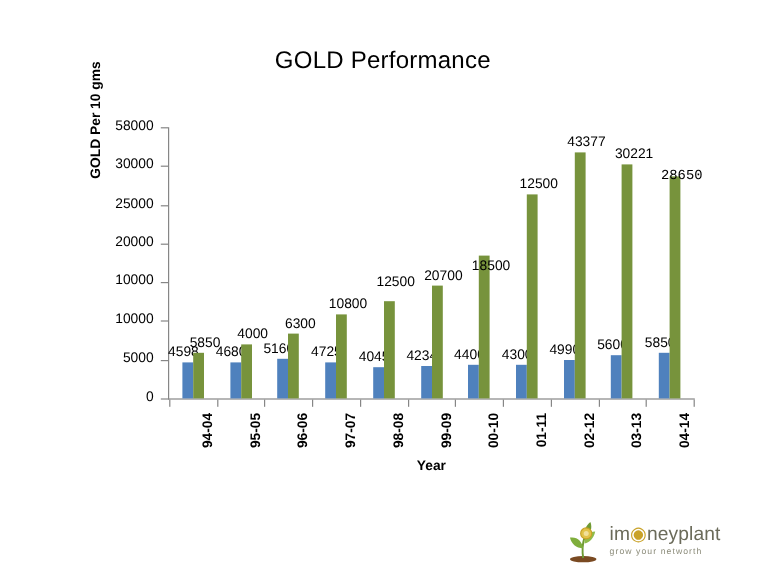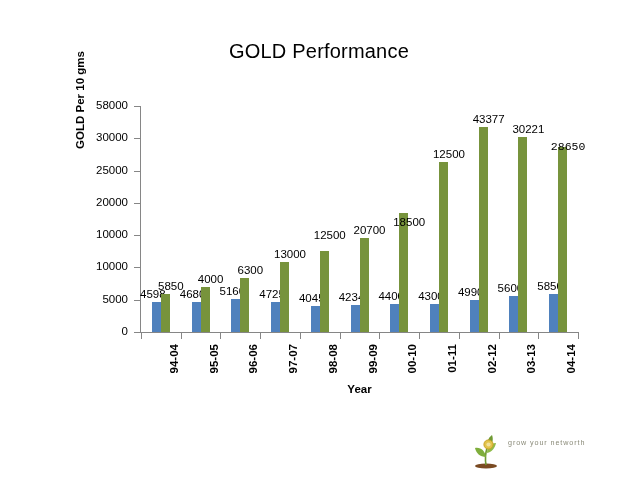--- a/index.html
+++ b/index.html
@@ -248,21 +248,21 @@
     <div class="bar-group" style="left: 90.3182px; width: 18px;">
       <div class="bar series-0" style="height: 33.3189px; background: rgb(79, 129, 189);"></div>
       <div class="bar-label" style="bottom: 35.3189px; width: 46px; left: -22px;">5160</div>
       <div class="bar series-1" style="height: 54.24px; background: rgb(119, 147, 60);"></div>
       <div class="bar-label" style="bottom: 56.24px; width: 46px; left: -4px;">6300</div>
     </div>
     <div class="bar-group" style="left: 130.045px; width: 18px;">
       <div class="bar series-0" style="height: 30.51px; background: rgb(79, 129, 189);"></div>
       <div class="bar-label" style="bottom: 32.51px; width: 46px; left: -22px;">4725</div>
       <div class="bar series-1" style="height: 69.7371px; background: rgb(119, 147, 60);"></div>
-      <div class="bar-label" style="bottom: 71.7371px; width: 46px; left: -4px;">13000</div>
+      <div class="bar-label" style="bottom: 71.7371px; width: 46px; left: -4px;">10800</div>
     </div>
     <div class="bar-group" style="left: 169.773px; width: 18px;">
       <div class="bar series-0" style="height: 26.1191px; background: rgb(79, 129, 189);"></div>
       <div class="bar-label" style="bottom: 28.1191px; width: 46px; left: -22px;">4045</div>
       <div class="bar series-1" style="height: 80.7143px; background: rgb(119, 147, 60);"></div>
       <div class="bar-label" style="bottom: 91px; width: 46px; left: -4px;">12500</div>
     </div>
     <div class="bar-group" style="left: 209.5px; width: 18px;">
       <div class="bar series-0" style="height: 27.3395px; background: rgb(79, 129, 189);"></div>
       <div class="bar-label" style="bottom: 29.3395px; width: 46px; left: -22px;">4234</div>
@@ -341,15 +341,18 @@
 
       <path d="M21 22 C26 21 29 17 30 12 C24 12 21 16 21 22 Z" fill="#8fbb4a"></path>
 
       <path d="M21 18 C20 12 22 7 26 4 C28 9 26 15 21 18 Z" fill="#6f9a33"></path>
 
       <circle cx="22.5" cy="13.5" r="4.6" fill="#e2c349" stroke="#c9a227" stroke-width="1"></circle>
       <circle cx="22.5" cy="13.5" r="2.1" fill="#f2e09a"></circle>
     </svg>
   </div>
   <div id="logo-text-block">
+    <div id="logo-wordmark">
+      <span>im</span><span class="o-coin">◉</span><span>neyplant</span>
+    </div>
     <div id="logo-tagline">grow your networth</div>
   </div>
 </div>
 
 </body></html>

